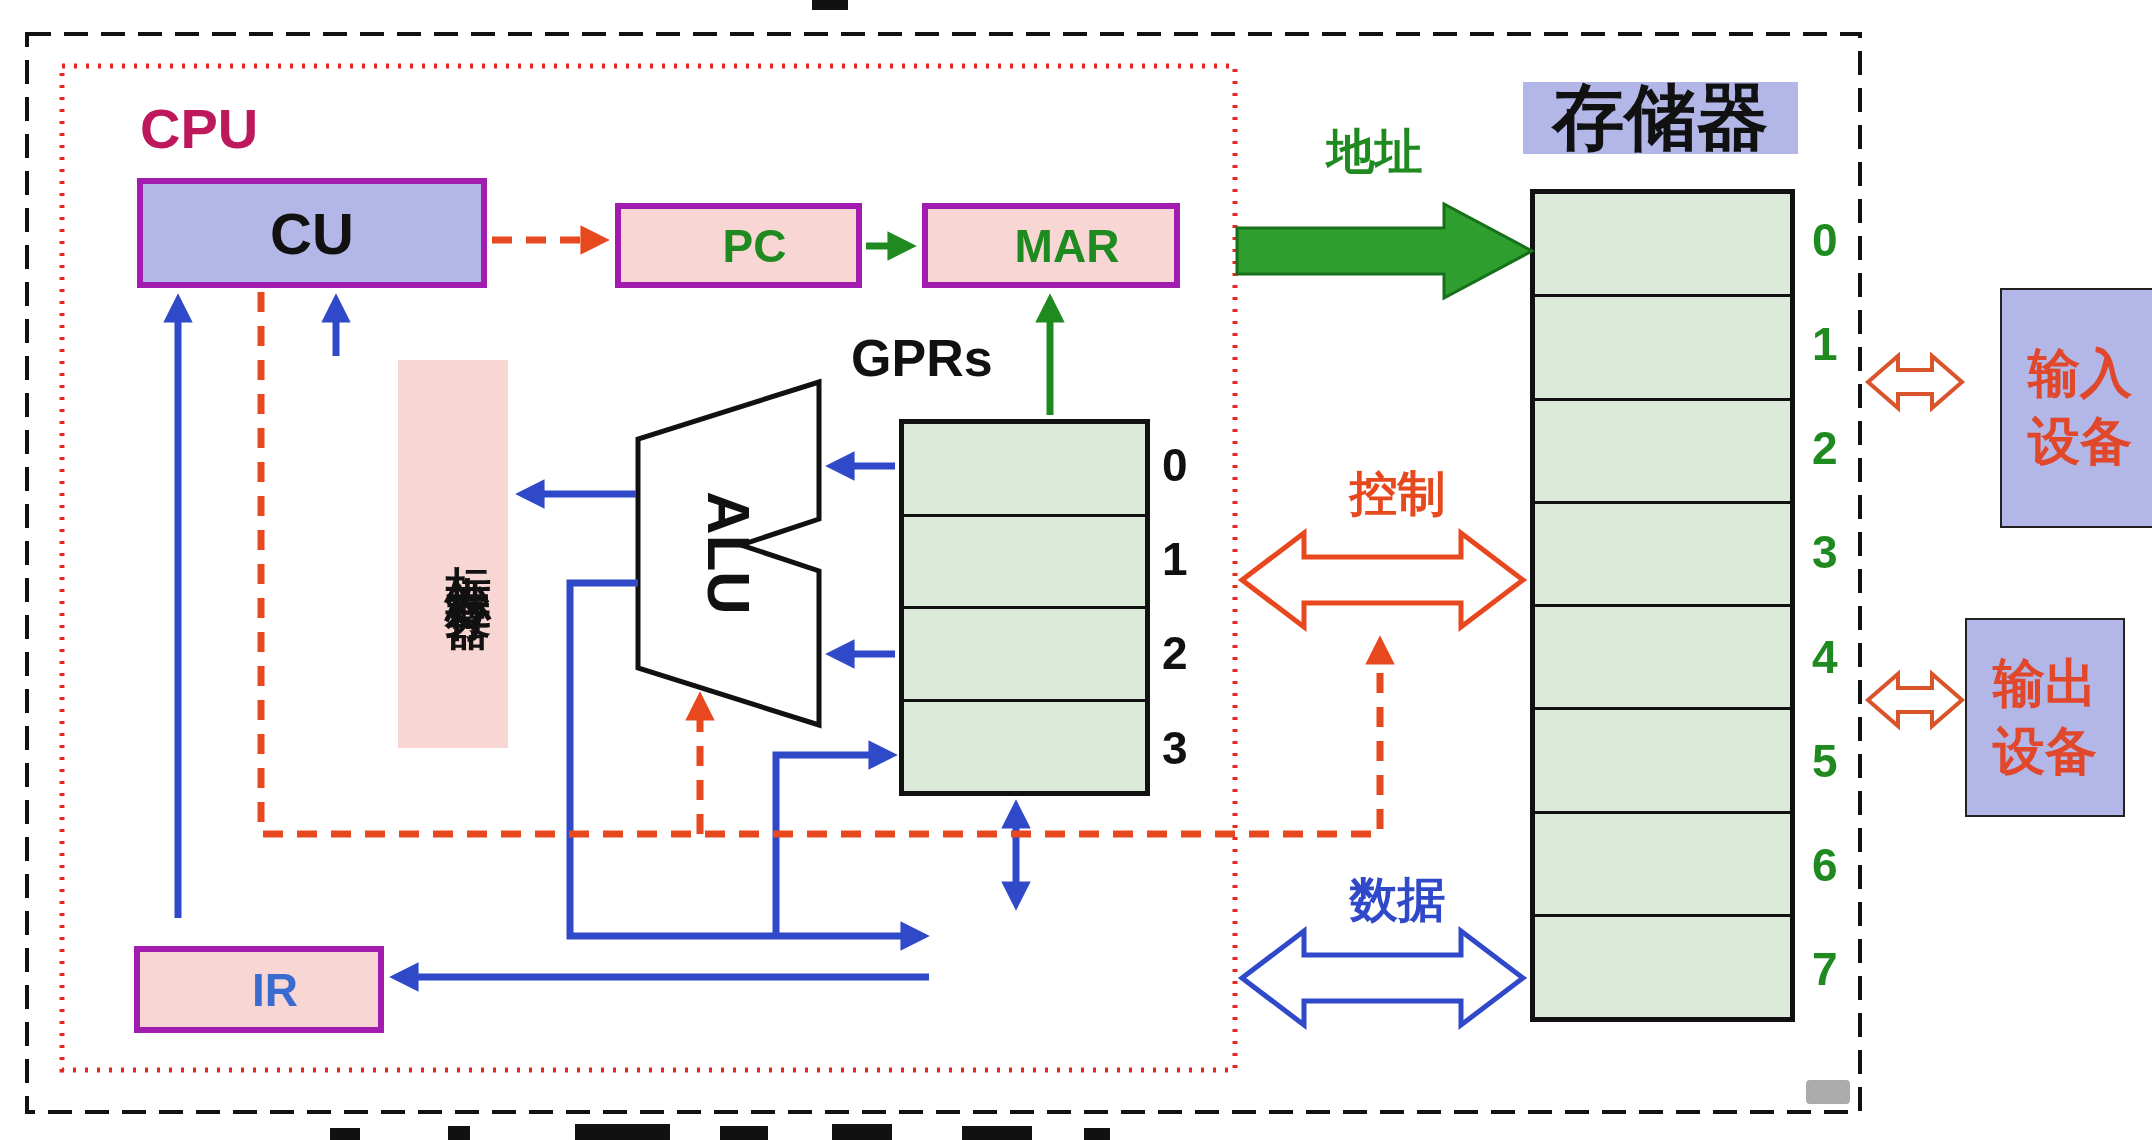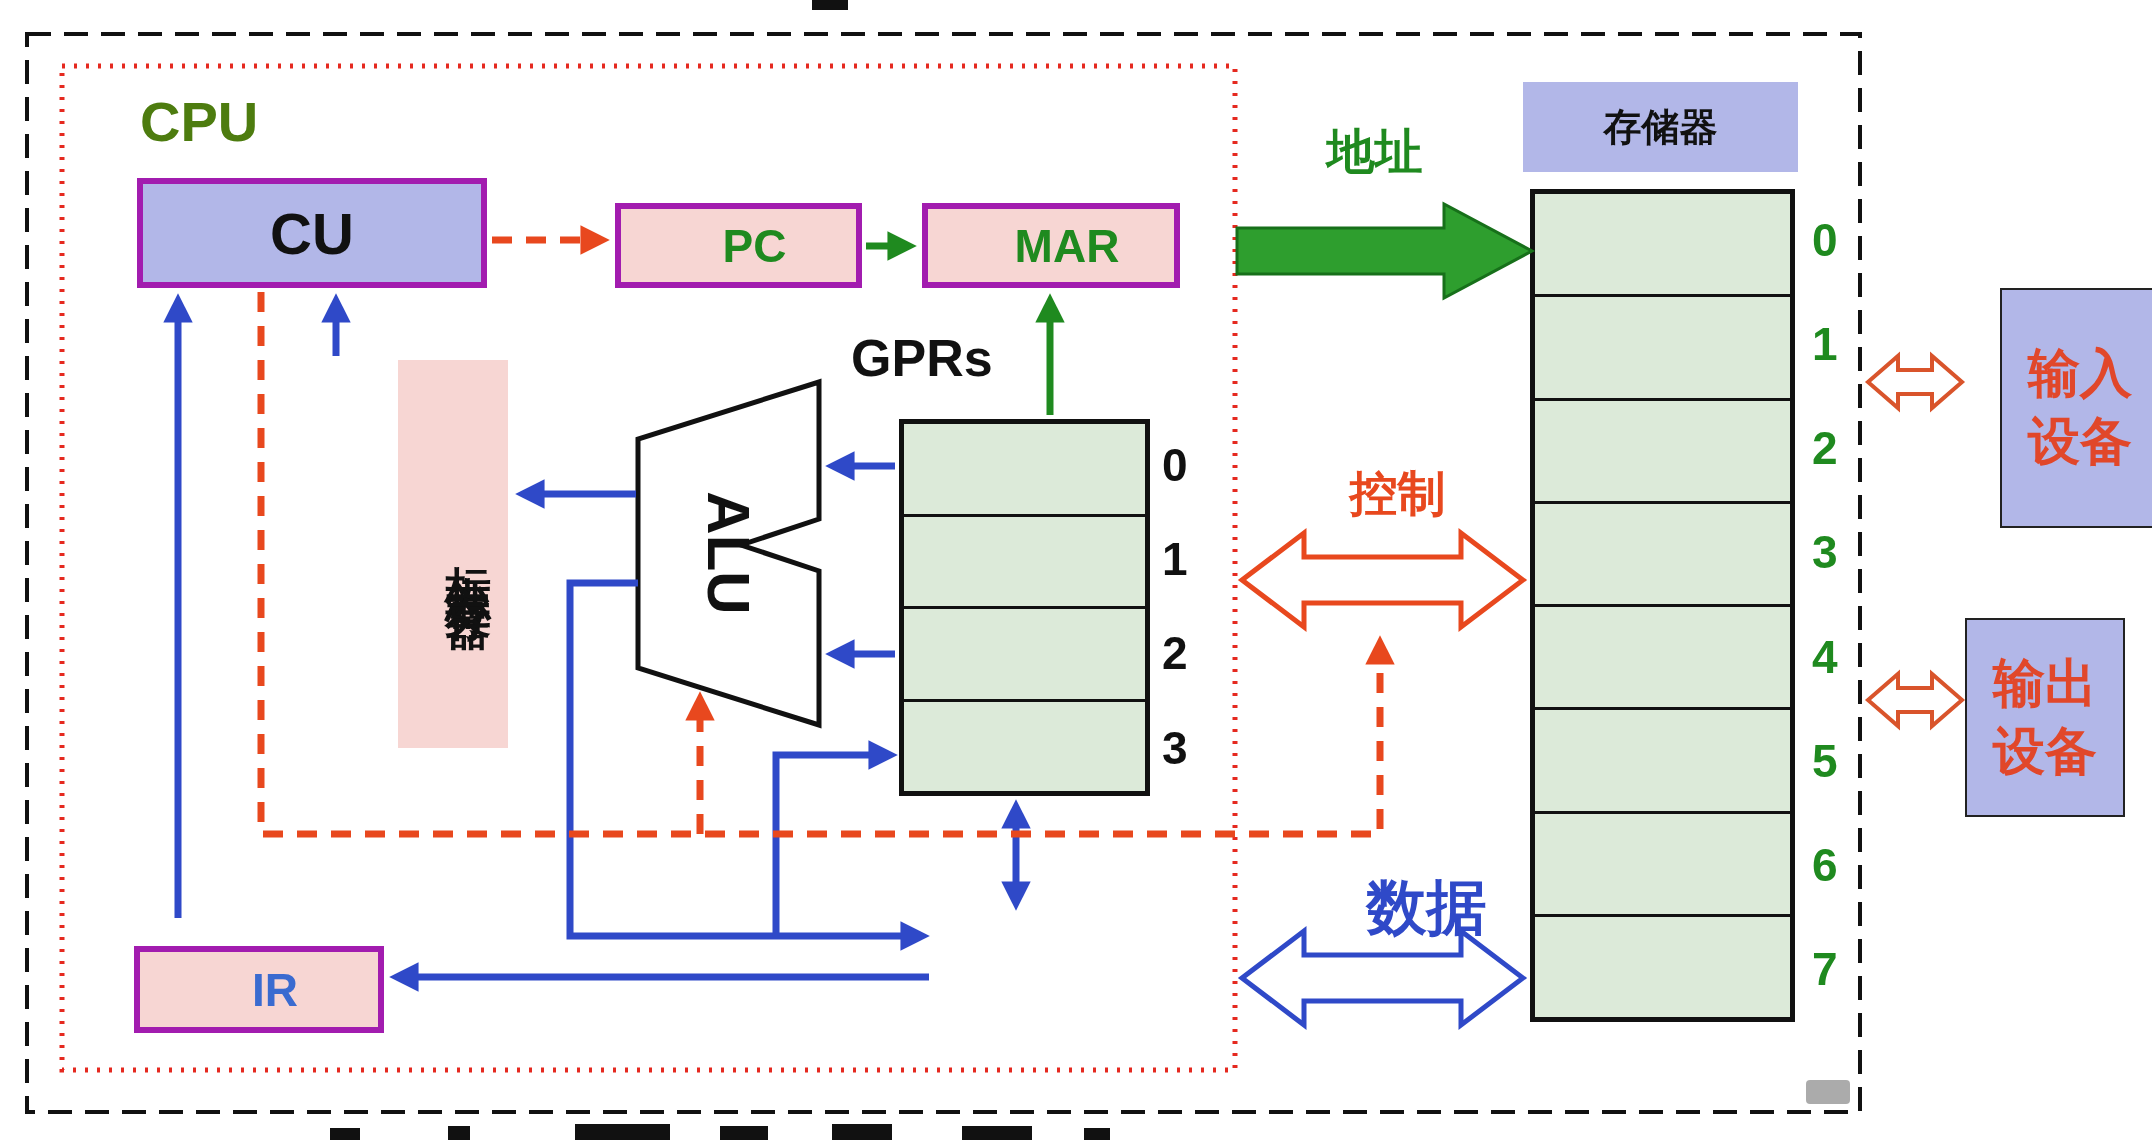--- a/index.html
+++ b/index.html
@@ -9,38 +9,38 @@
        font-weight:bold;border:6px solid #a21caf;}
   .periwinkle{background:#b2b7e8;}
   .pink{background:#f7d6d3;padding-left:32px;}
   .cu-box{left:137px;top:178px;width:350px;height:110px;font-size:58px;color:#111;}
   .pc-box{left:615px;top:203px;width:247px;height:85px;font-size:46px;color:#1f8a1f;}
   .mar-box{left:922px;top:203px;width:258px;height:85px;font-size:46px;color:#1f8a1f;}
   .flag-box{left:398px;top:360px;width:110px;height:388px;border:none;font-size:46px;color:#111;
             writing-mode:vertical-rl;text-orientation:upright;letter-spacing:10px;}
   .ir-box{left:134px;top:922px;width:250px;height:87px;font-size:46px;color:#3a6bd0;margin-top:24px;}
   .mdr-box{left:933px;top:910px;width:258px;height:92px;font-size:46px;color:#e0872f;}
-  .mem-title{left:1523px;top:82px;width:275px;height:90px;font-size:38px;color:#111;border:none;}
+  .mem-title{left:1523px;top:82px;width:275px;height:72px;font-size:72px;color:#111;border:none;}
   .io-box{width:160px;font-size:52px;color:#e1472a;border:2px solid #222;
           flex-direction:column;line-height:1.3;text-align:center;}
   .input-box{left:1965px;top:288px;height:240px;margin-left:35px;}
   .output-box{left:1965px;top:618px;height:199px;}
   .table{position:absolute;box-sizing:border-box;border:5px solid #111;display:flex;flex-direction:column;}
   .gprs-table{left:899px;top:419px;width:251px;height:377px;}
   .mem-table{left:1530px;top:189px;width:265px;height:833px;}
   .table .row{flex:1;background:#dcead9;}
   .table .row + .row{border-top:3px solid #111;}
   .lbl{position:absolute;font-weight:bold;}
-  .cpu-label{left:140px;top:89px;font-size:56px;color:#4d7c0f;}
+  .cpu-label{left:140px;top:96px;font-size:56px;color:#be185d;}
   .gprs-label{left:851px;top:328px;width:195px;font-size:52px;color:#111;}
   .gpr-num{width:50px;font-size:46px;color:#111;left:1162px;}
   .mem-num{width:55px;font-size:46px;color:#1f8a1f;left:1812px;}
   .addr-label{left:1312px;top:120px;width:125px;text-align:center;font-size:48px;color:#1f8a1f;}
   .ctrl-label{left:1335px;top:462px;width:125px;text-align:center;font-size:48px;color:#e8481e;}
-  .data-label{left:1364px;top:868px;width:125px;text-align:center;font-size:60px;color:#2f49c8;}
+  .data-label{left:1335px;top:868px;width:125px;text-align:center;font-size:48px;color:#2f49c8;}
   .frag{position:absolute;background:#111;}
   .wm{position:absolute;left:1806px;top:1080px;width:44px;height:24px;background:#666;border-radius:4px;opacity:.55;}
   svg.wires{position:absolute;left:0;top:0;pointer-events:none;}
 </style>
 </head>
 <body>
 
 <div class="stage">
 
   <div class="lbl cpu-label">CPU</div>

